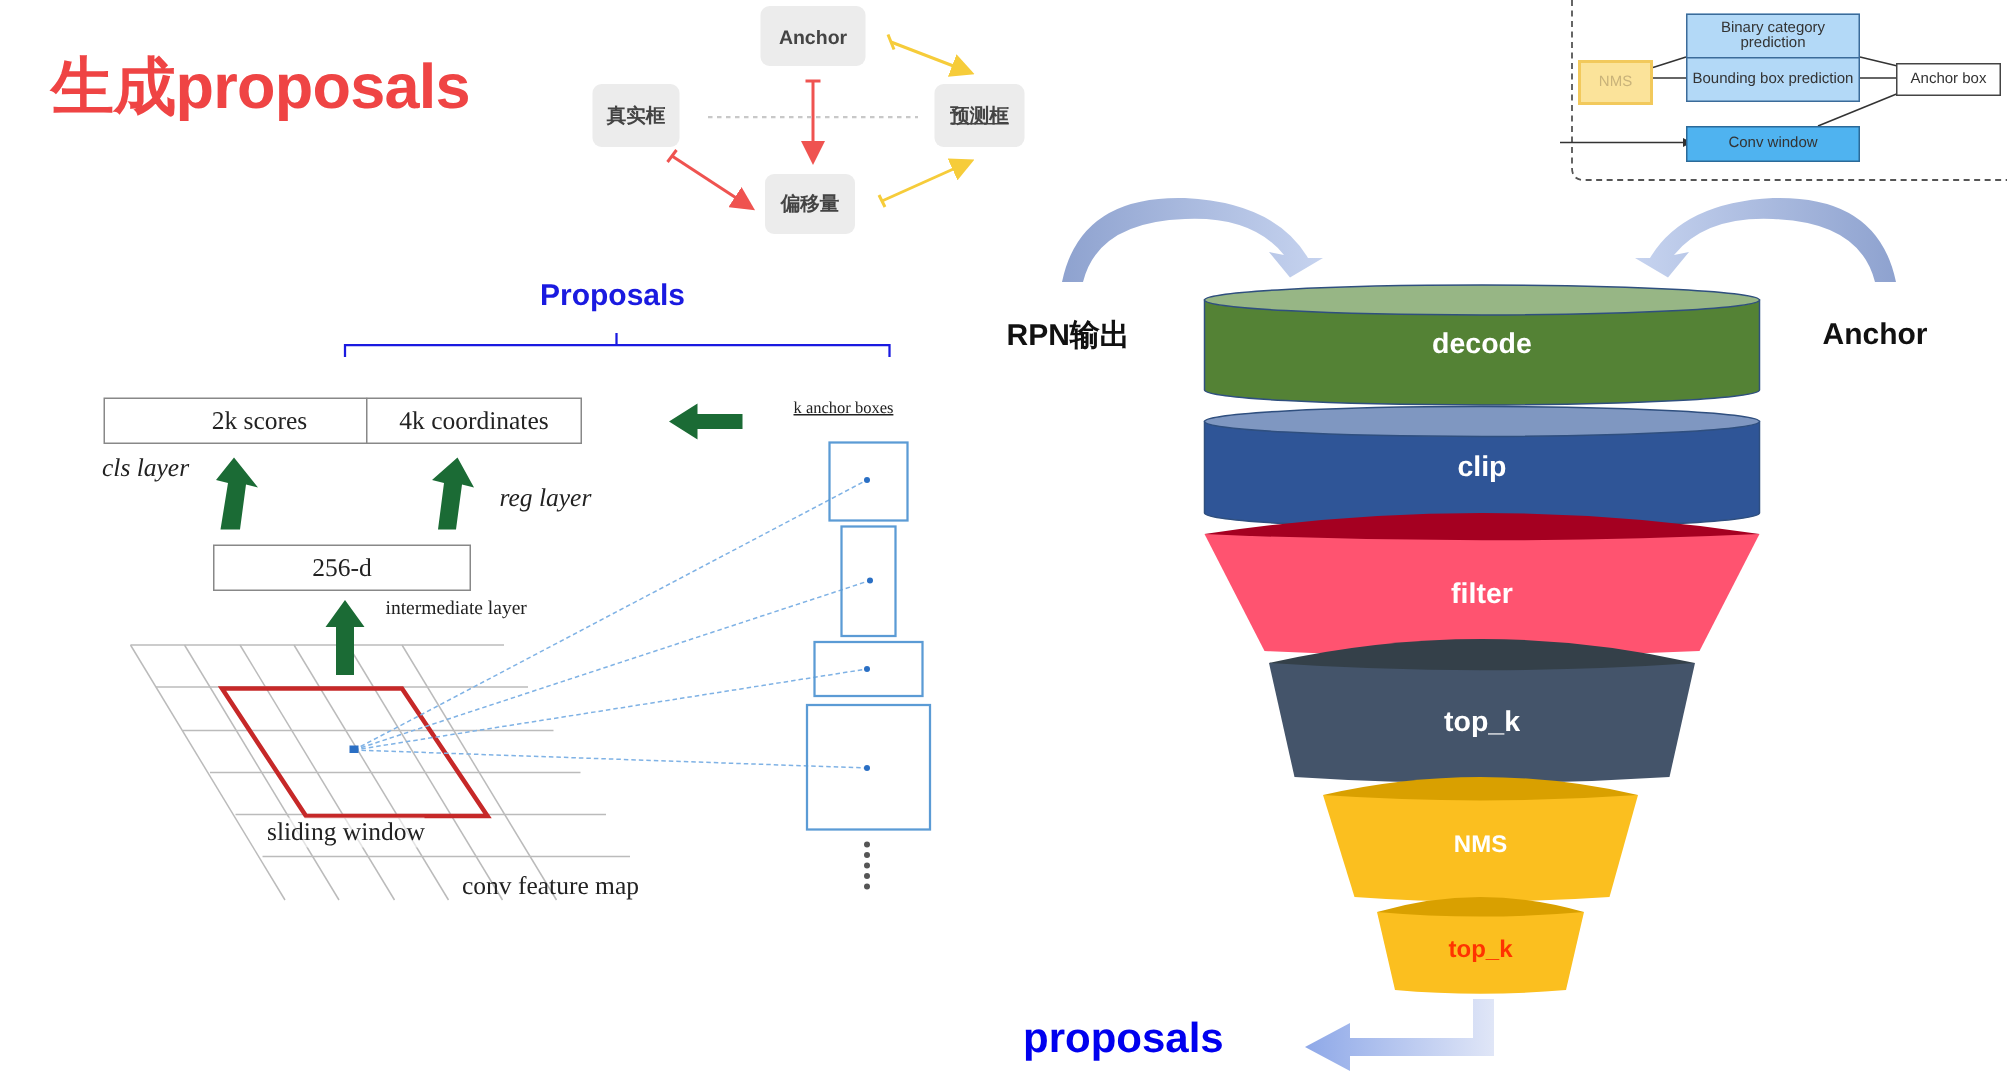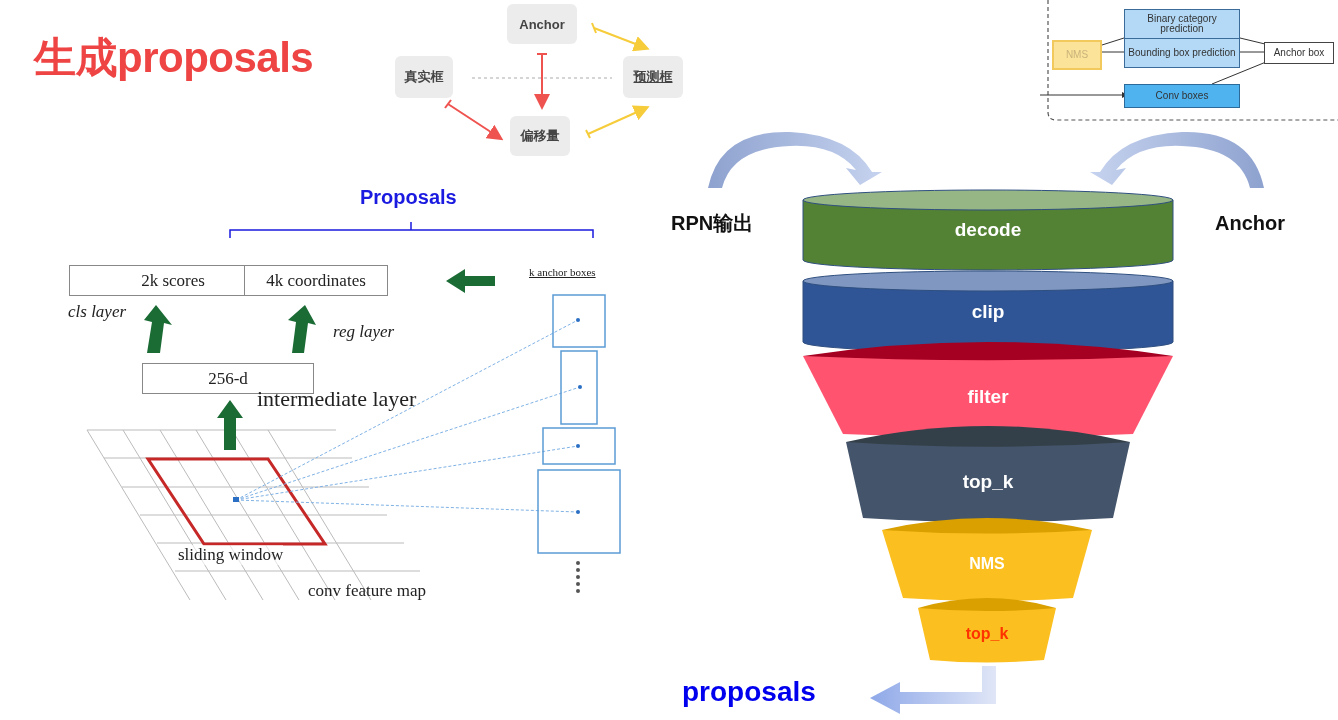--- a/index.html
+++ b/index.html
@@ -53,21 +53,21 @@
     <line x1="200" y1="38" x2="225" y2="44" stroke="#333" stroke-width="1"></line>
     <line x1="200" y1="52" x2="225" y2="52" stroke="#333" stroke-width="1"></line>
     <line x1="172" y1="84" x2="226" y2="62" stroke="#333" stroke-width="1"></line>
     <line x1="62" y1="45" x2="84" y2="38" stroke="#333" stroke-width="1"></line>
     <line x1="62" y1="52" x2="84" y2="52" stroke="#333" stroke-width="1"></line>
   </svg>
   <div class="abs rpn-box" style="left:1124px;top:9px;width:114px;height:28px;background:#b3d9f7;border:1.5px solid #3b6b99;">Binary category prediction</div>
   <div class="abs rpn-box" style="left:1124px;top:38px;width:114px;height:28px;background:#b3d9f7;border:1.5px solid #3b6b99;">Bounding box prediction</div>
   <div class="abs rpn-box" style="left:1052px;top:40px;width:46px;height:26px;background:#fbe39a;border:2px solid #f2c95c;color:#c9b37a;">NMS</div>
   <div class="abs rpn-box" style="left:1264px;top:42px;width:68px;height:20px;background:#fff;border:1px solid #444;">Anchor box</div>
-  <div class="abs rpn-box" style="left:1124px;top:84px;width:114px;height:22px;background:#4fb3f0;border:1.5px solid #2b6a99;">Conv boxes</div>
+  <div class="abs rpn-box" style="left:1124px;top:84px;width:114px;height:22px;background:#4fb3f0;border:1.5px solid #2b6a99;">Conv window</div>
 </div>
 
 <div>
   <div class="abs" style="left:360px;top:186px;font-size:20px;font-weight:bold;color:#1a1ae0;">Proposals</div>
   <svg class="abs" style="left:0;top:0;" width="660" height="620">
 
     <path d="M230,238 L230,230 L593,230 L593,238 M411,230 L411,222" fill="none" stroke="#1a1ae0" stroke-width="1.5"></path>
 
     <g stroke="#bbb" stroke-width="1">
       <line x1="87" y1="430" x2="336" y2="430"></line>
@@ -119,21 +119,21 @@
       <polygon points="292,353 304,353 308,323 316,325 305,305 288,320 296,322"></polygon>
       <polygon points="224,450 236,450 236,418 243,418 230,400 217,418 224,418"></polygon>
       <polygon points="495,276 465,276 465,269 446,281 465,293 465,286 495,286"></polygon>
     </g>
   </svg>
   <div class="abs paper-box" style="left:69px;top:265px;width:142px;height:29px;padding-left:32px;">2k scores</div>
   <div class="abs paper-box" style="left:244px;top:265px;width:142px;height:29px;">4k coordinates</div>
   <div class="abs serif" style="left:68px;top:302px;font-size:17px;font-style:italic;">cls layer</div>
   <div class="abs serif" style="left:333px;top:302px;font-size:17px;font-style:italic;margin-top:20px;">reg layer</div>
   <div class="abs paper-box" style="left:142px;top:363px;width:170px;height:29px;">256-d</div>
-  <div class="abs serif" style="left:257px;top:386px;font-size:22px;">intermediate layer</div>
+  <div class="abs serif" style="left:257px;top:397px;font-size:13px;">intermediate layer</div>
   <div class="abs serif" style="left:529px;top:266px;font-size:11px;text-decoration:underline;">k anchor boxes</div>
   <div class="abs serif" style="left:178px;top:545px;font-size:17px;background:rgba(255,255,255,0.6);">sliding window</div>
   <div class="abs serif" style="left:308px;top:581px;font-size:17px;">conv feature map</div>
 </div>
 
 <div>
   <svg class="abs" style="left:660px;top:120px;" width="678" height="600">
     <defs>
       <linearGradient id="arcL" x1="0" y1="0" x2="1" y2="0">
           <stop offset="0" stop-color="#8ea2cf"></stop>

